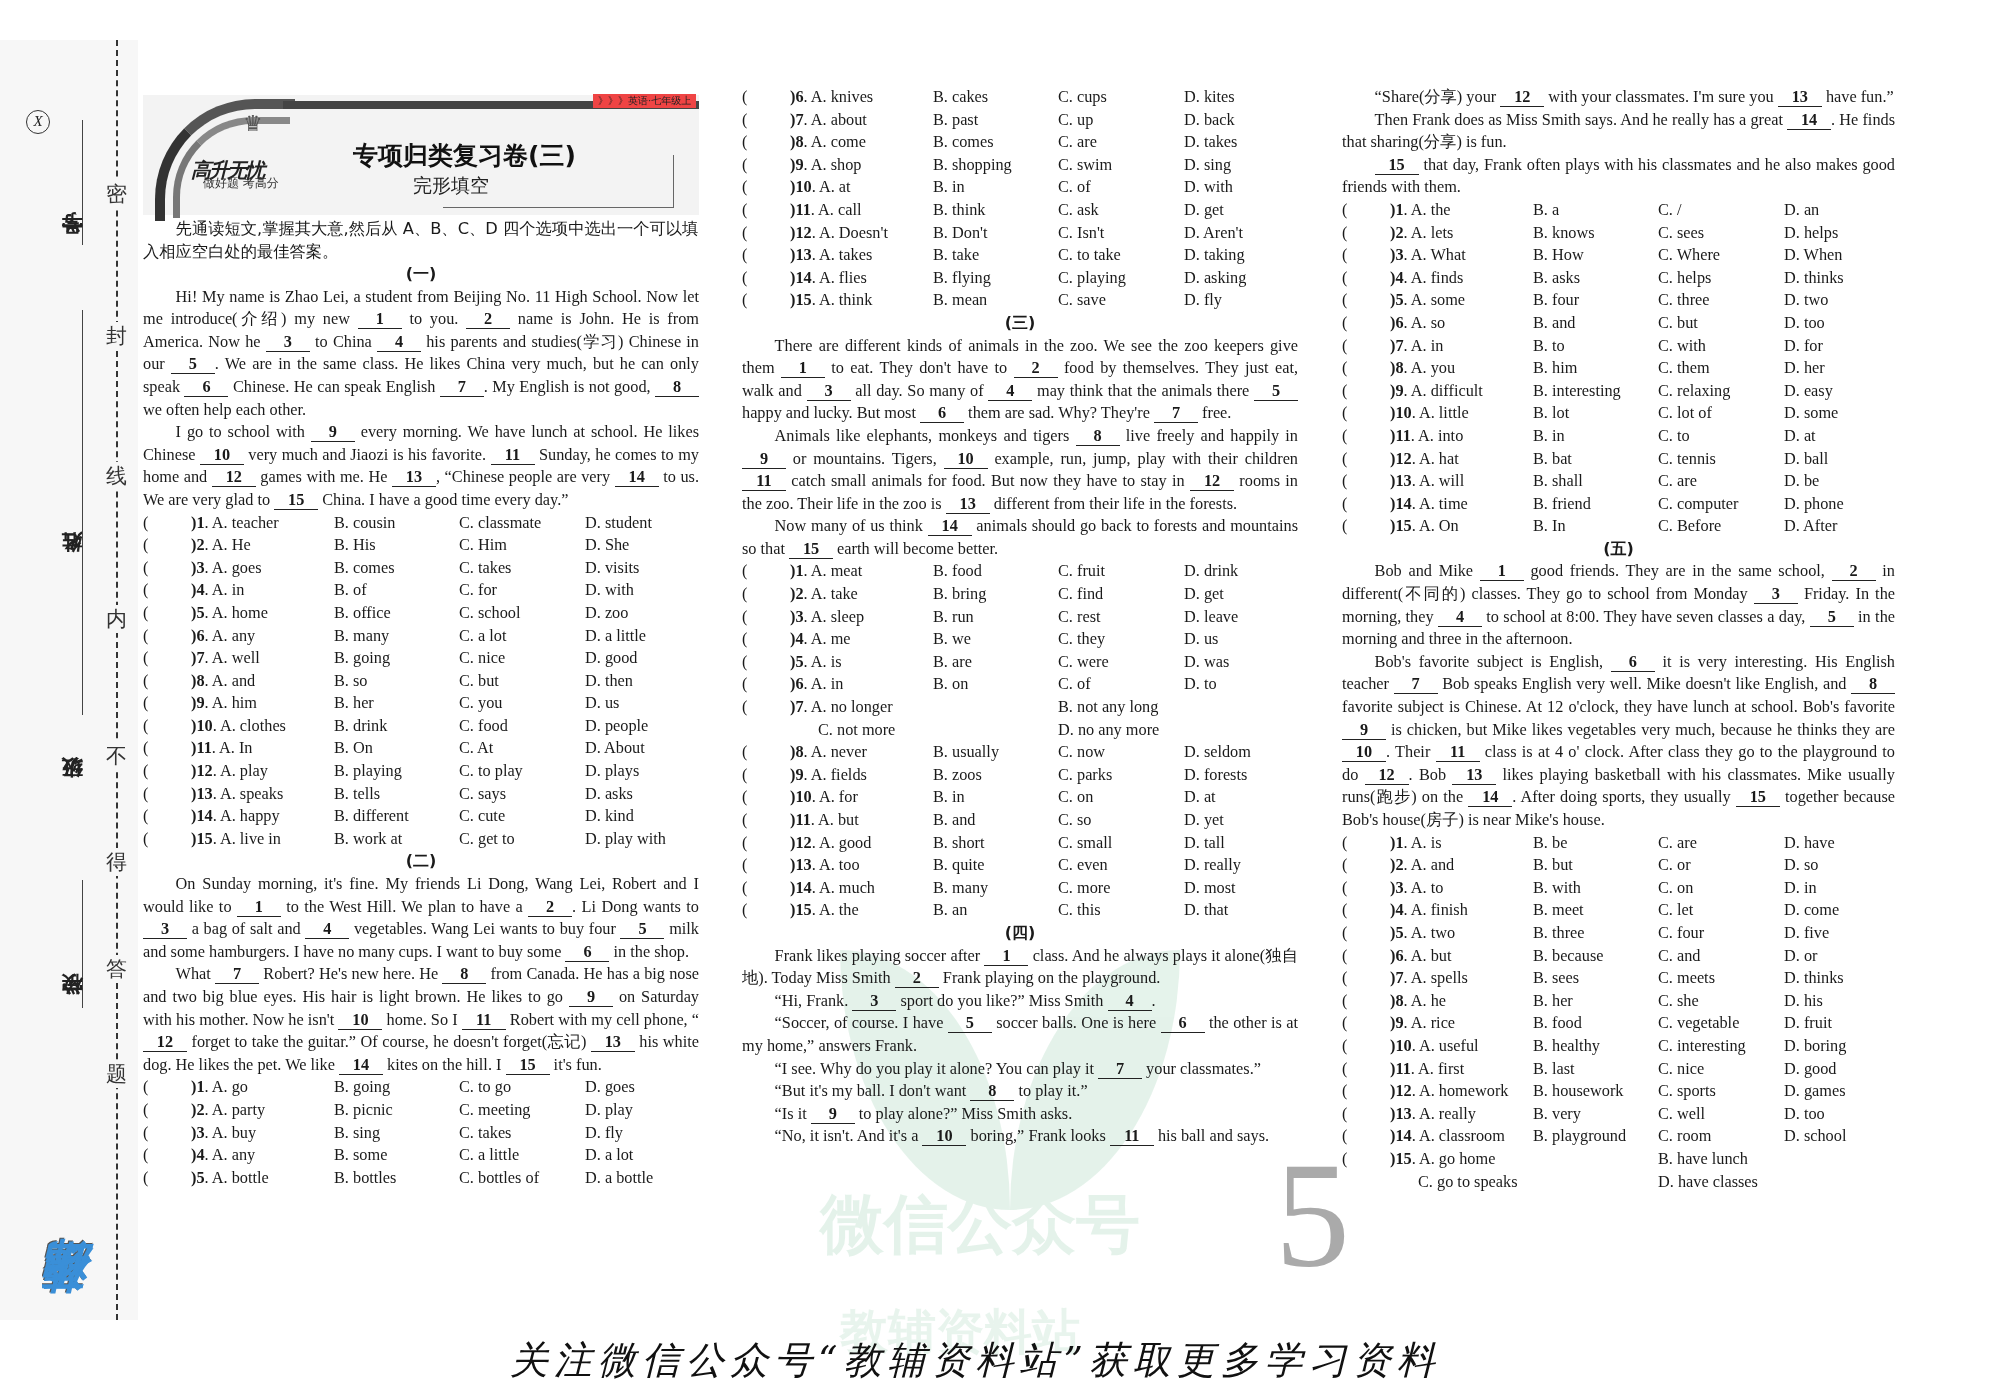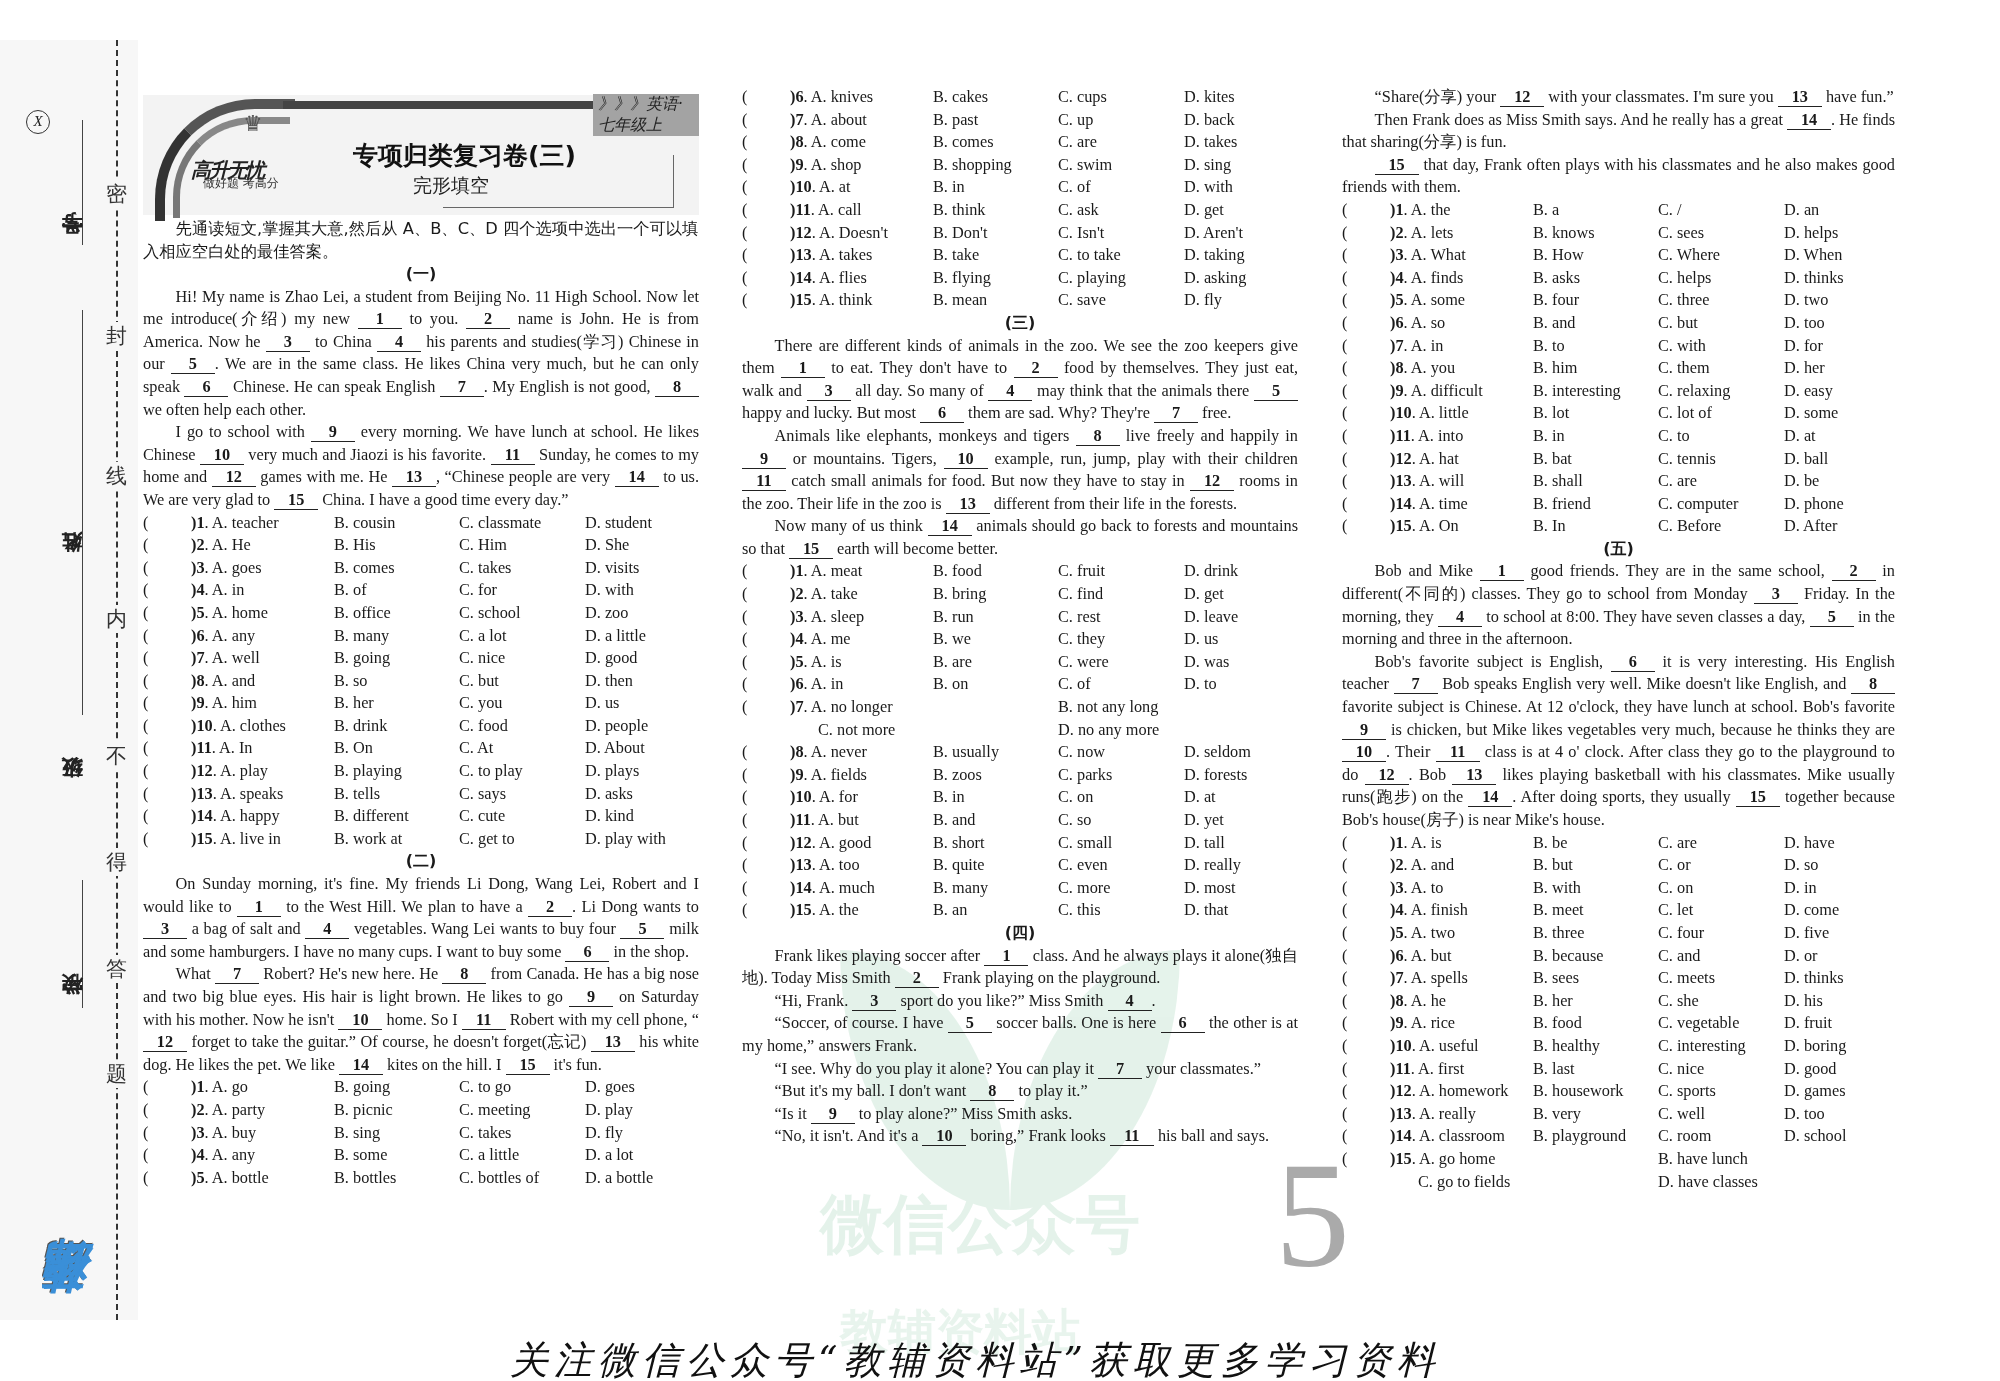--- a/index.html
+++ b/index.html
@@ -26,21 +26,21 @@
   .opt-row .oc{width:126px;}
   .opt-row .od{flex:1;}
   .opt-row .qn{font-weight:bold;}
   .opt-row.split .qa{width:268px;}
   .opt-row.split .oc{width:auto;}
   .opt-row.cont .paren{width:76px;}
   .opt-row.cont .qa{width:240px;}
 
   .header{position:absolute;left:143px;top:95px;width:556px;height:120px;background:#f3f3f3;}
   .hdr-bar{position:absolute;left:140px;right:0;top:6px;height:8px;background:#444;}
-  .hdr-bar-label{position:absolute;left:450px;top:-1px;font-size:16px;background:#a3a3a3;padding:0 5px;font-family:"DejaVu Serif",serif;color:#222;font-style:italic;}
+  .hdr-bar-label{position:absolute;left:450px;top:-1px;font-size:10px;background:#ef4444;padding:0 5px;font-family:"DejaVu Serif",serif;color:#222;}
   .logo-arc{position:absolute;left:12px;top:4px;width:130px;height:112px;border-left:10px solid #333;border-top:10px solid #555;border-radius:100px 0 0 0;}
   .logo-arc2{position:absolute;left:30px;top:22px;width:110px;height:94px;border-left:7px solid #777;border-top:7px solid #888;border-radius:80px 0 0 0;}
   .logo-text{position:absolute;left:48px;top:46px;font-size:20px;font-weight:bold;font-style:italic;color:#222;font-family:"DejaVu Sans",sans-serif;letter-spacing:-2px;margin-top:16px;}
   .logo-sub{position:absolute;left:60px;top:80px;font-size:12px;color:#333;font-family:"DejaVu Sans",sans-serif;text-align:center;}
   .crown{position:absolute;left:100px;top:16px;font-size:22px;color:#555;}
   .hdr-title{position:absolute;left:210px;top:44px;font-size:25px;font-weight:bold;font-family:"DejaVu Sans",sans-serif;color:#111;text-align:center;}
   .hdr-sub{position:absolute;left:270px;top:78px;font-size:19px;font-family:"DejaVu Sans",sans-serif;color:#222;}
   .hdr-frame{position:absolute;left:300px;top:60px;width:230px;height:52px;border-right:1.5px solid #666;border-bottom:1.5px solid #666;}
   .instruction{position:absolute;left:143px;top:218px;width:556px;font-size:16.3px;line-height:22.6px;font-weight:normal;font-family:"DejaVu Sans",sans-serif;text-indent:2em;}
 
@@ -662,19 +662,19 @@
         <span class="oc">C. room</span>
         <span class="od">D. school</span>
       </div>
       <div class="opt-row split">
         <span class="paren">(</span>
         <span class="qa"><span class="qn">)15</span>. A. go home</span>
         <span class="oc">B. have lunch</span>
       </div>
       <div class="opt-row cont">
         <span class="paren"></span>
-        <span class="qa">C. go to fields</span>
+        <span class="qa">C. go to speaks</span>
         <span class="od">D. have classes</span>
       </div>
     </div>
 </div>
 
 <div class="banner">关注微信公众号“教辅资料站”获取更多学习资料</div>
 
 </body></html>

